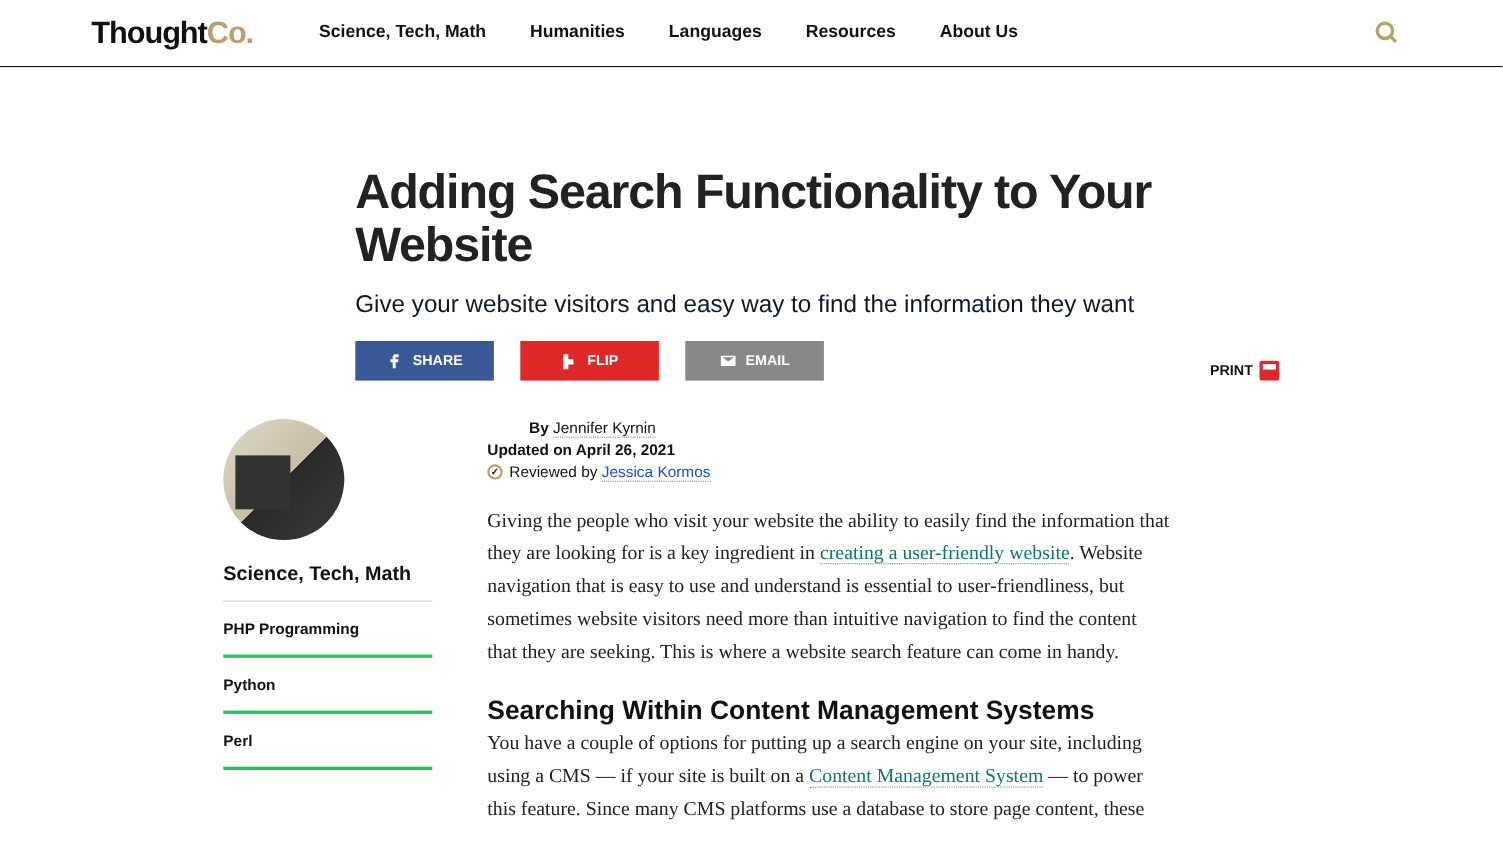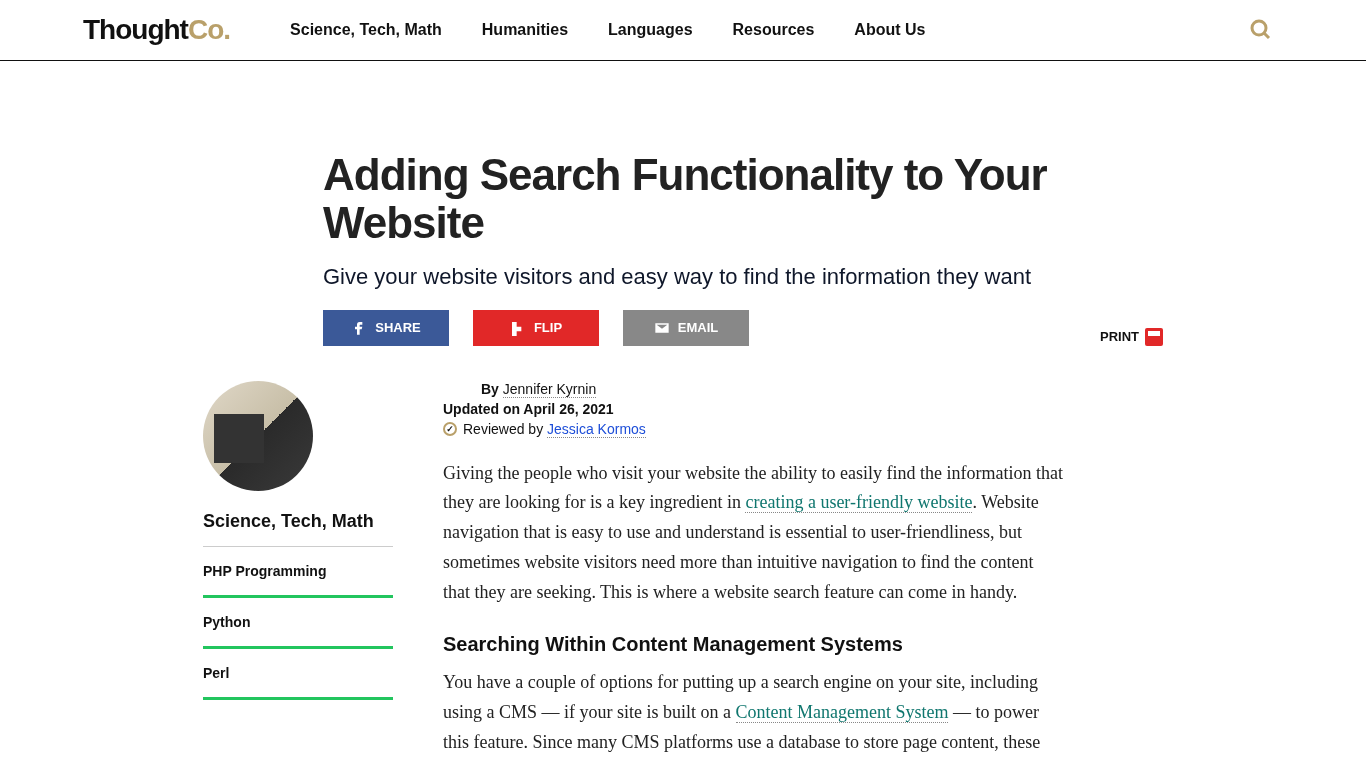--- a/index.html
+++ b/index.html
@@ -46,21 +46,21 @@
 .byline { font-size: 14px; margin-bottom: 4px; padding-left: 38px; }
 .byline .by { font-weight: 700; }
 .byline a { color: #111; border-bottom: 1px dotted #888; text-decoration: none; }
 .updated { font-size: 14px; font-weight: 700; margin-bottom: 4px; }
 .reviewed { font-size: 14px; display: flex; align-items: center; gap: 6px; margin-bottom: 22px; }
 .reviewed a { color: #1d4ed8; border-bottom: 1px dotted #888; text-decoration: none; }
 .check { width: 14px; height: 14px; border: 2px solid #b9a06a; border-radius: 50%; display: inline-flex; align-items: center; justify-content: center; font-size: 9px; color: #111; font-weight: bold; }
 
 .article p { font-family: Georgia, serif; font-size: 18px; line-height: 1.65; margin-bottom: 26px; color: #222; }
 .article p a { color: #0f766e; border-bottom: 1px dotted #888; text-decoration: none; }
-.article h2 { font-size: 20px; font-weight: 700; margin-bottom: 12px; }
+.article h2 { font-size: 24px; font-weight: 700; margin-bottom: 0; }
 
 .icon-svg { width: 16px; height: 16px; fill: #fff; }
 </style>
 </head>
 <body>
 
 <header class="header">
   <div class="header-inner">
     <div class="logo">
       <span class="thought">Thought</span><span class="co">Co</span><span class="dot">.</span>

